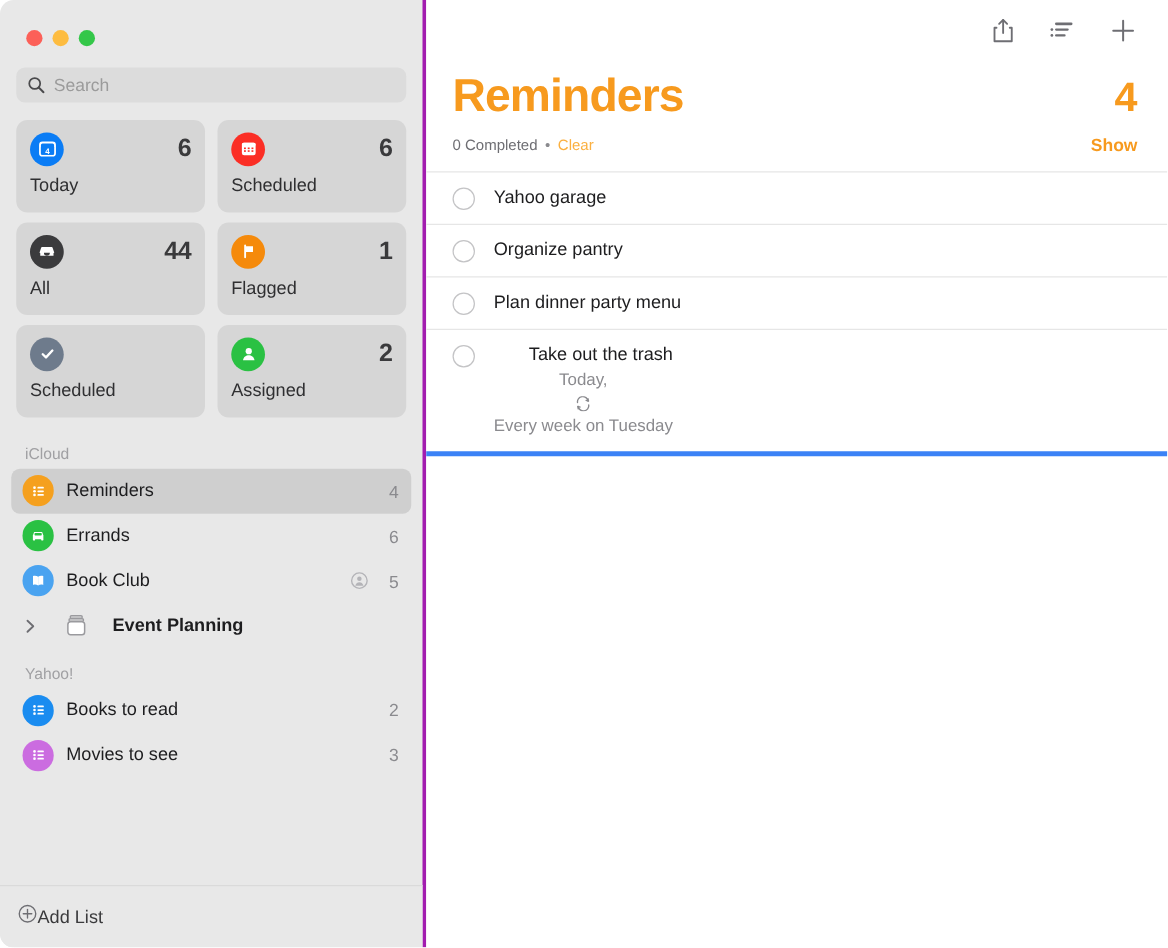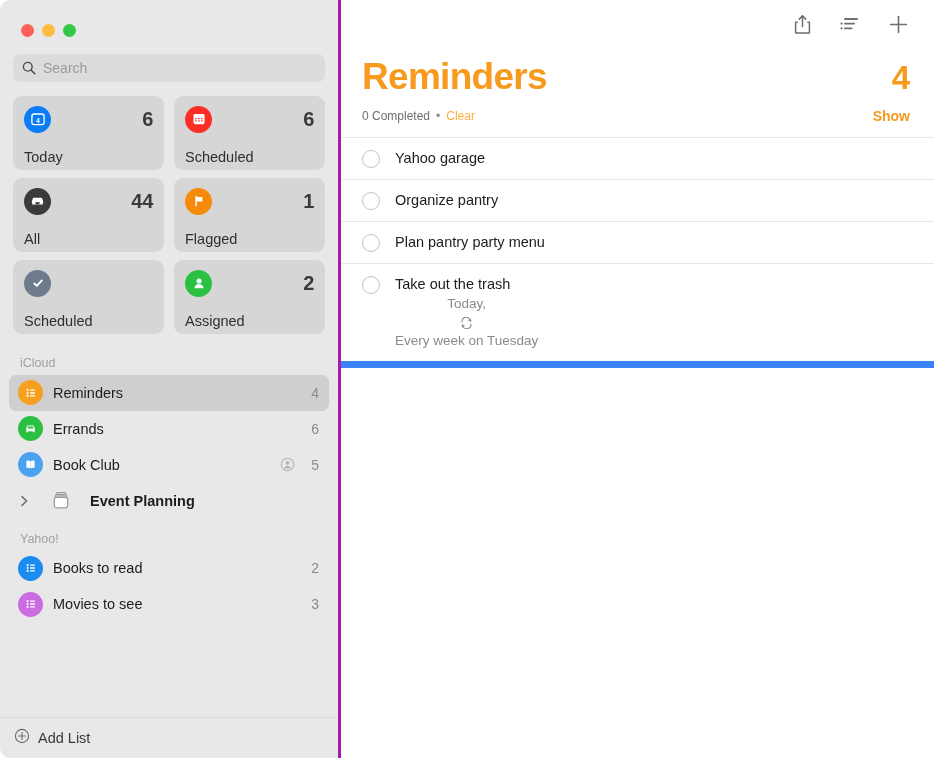--- a/index.html
+++ b/index.html
@@ -103,21 +103,21 @@
   .tile-count {
     font-size: 20px;
     font-weight: bold;
     color: #3a3a3c;
     letter-spacing: -0.3px;
     line-height: 1;
   }
   .tile-label {
     font-size: 14.5px;
     color: #2f2f31;
-    margin-top: 17px;
+    margin-top: 9px;
     line-height: 1;
   }
 
   
   .group-header {
     font-size: 12.5px;
     color: #a0a0a3;
     padding: 14px 0 5px 20px;
     line-height: 1;
   }
@@ -176,24 +176,23 @@
   .group-icon { width: 27px; flex: 0 0 auto; display:flex; align-items:center; justify-content:center;}
   .group-label {
     font-size: 14.5px;
     color: #1d1d1f;
     font-weight: bold;
   }
 
   
   .add-list-bar {
     margin-top: auto;
-    height: 41px;
-    display: flex;
-    align-items: center;
-    gap: 8px;
+    height: 50px;
+    display: flex;
+    align-items: center;
     padding-left: 14px;
     border-top: 1px solid #dadada;
     background: #e8e8e8;
     cursor: default;
   }
   .add-list-label {
     font-size: 14.5px;
     color: #3a3a3c;
   }
 
@@ -273,21 +272,21 @@
   }
   .reminder-row {
     display: flex;
     align-items: flex-start;
     gap: 15px;
     padding: 11px 0 11px 21px;
     border-top: 1px solid #e6e6e6;
     min-height: 41px;
     cursor: default;
   }
-  .reminder-row:last-of-type { border-bottom: 7px solid #3b82f6; }
+  .reminder-row:last-of-type { border-bottom: 4px solid #3b82f6; text-align: right; }
   .check-circle {
     width: 18px; height: 18px;
     border-radius: 50%;
     border: 1.5px solid #c4c4c6;
     flex: 0 0 auto;
     margin-top: 1px;
     background: #fff;
     cursor: default;
   }
   .reminder-body { display: flex; flex-direction: column; gap: 3px; }
@@ -595,21 +594,21 @@
       <div class="reminder-row">
         <span class="check-circle"></span>
         <span class="reminder-body">
           <span class="reminder-title">Organize pantry</span>
         </span>
       </div>
 
       <div class="reminder-row">
         <span class="check-circle"></span>
         <span class="reminder-body">
-          <span class="reminder-title">Plan pantry party menu</span>
+          <span class="reminder-title">Plan dinner party menu</span>
         </span>
       </div>
 
       <div class="reminder-row">
         <span class="check-circle"></span>
         <span class="reminder-body">
           <span class="reminder-title">Take out the trash</span>
           <span class="reminder-sub">
             <span>Today,</span>
             <span class="repeat-icon">

